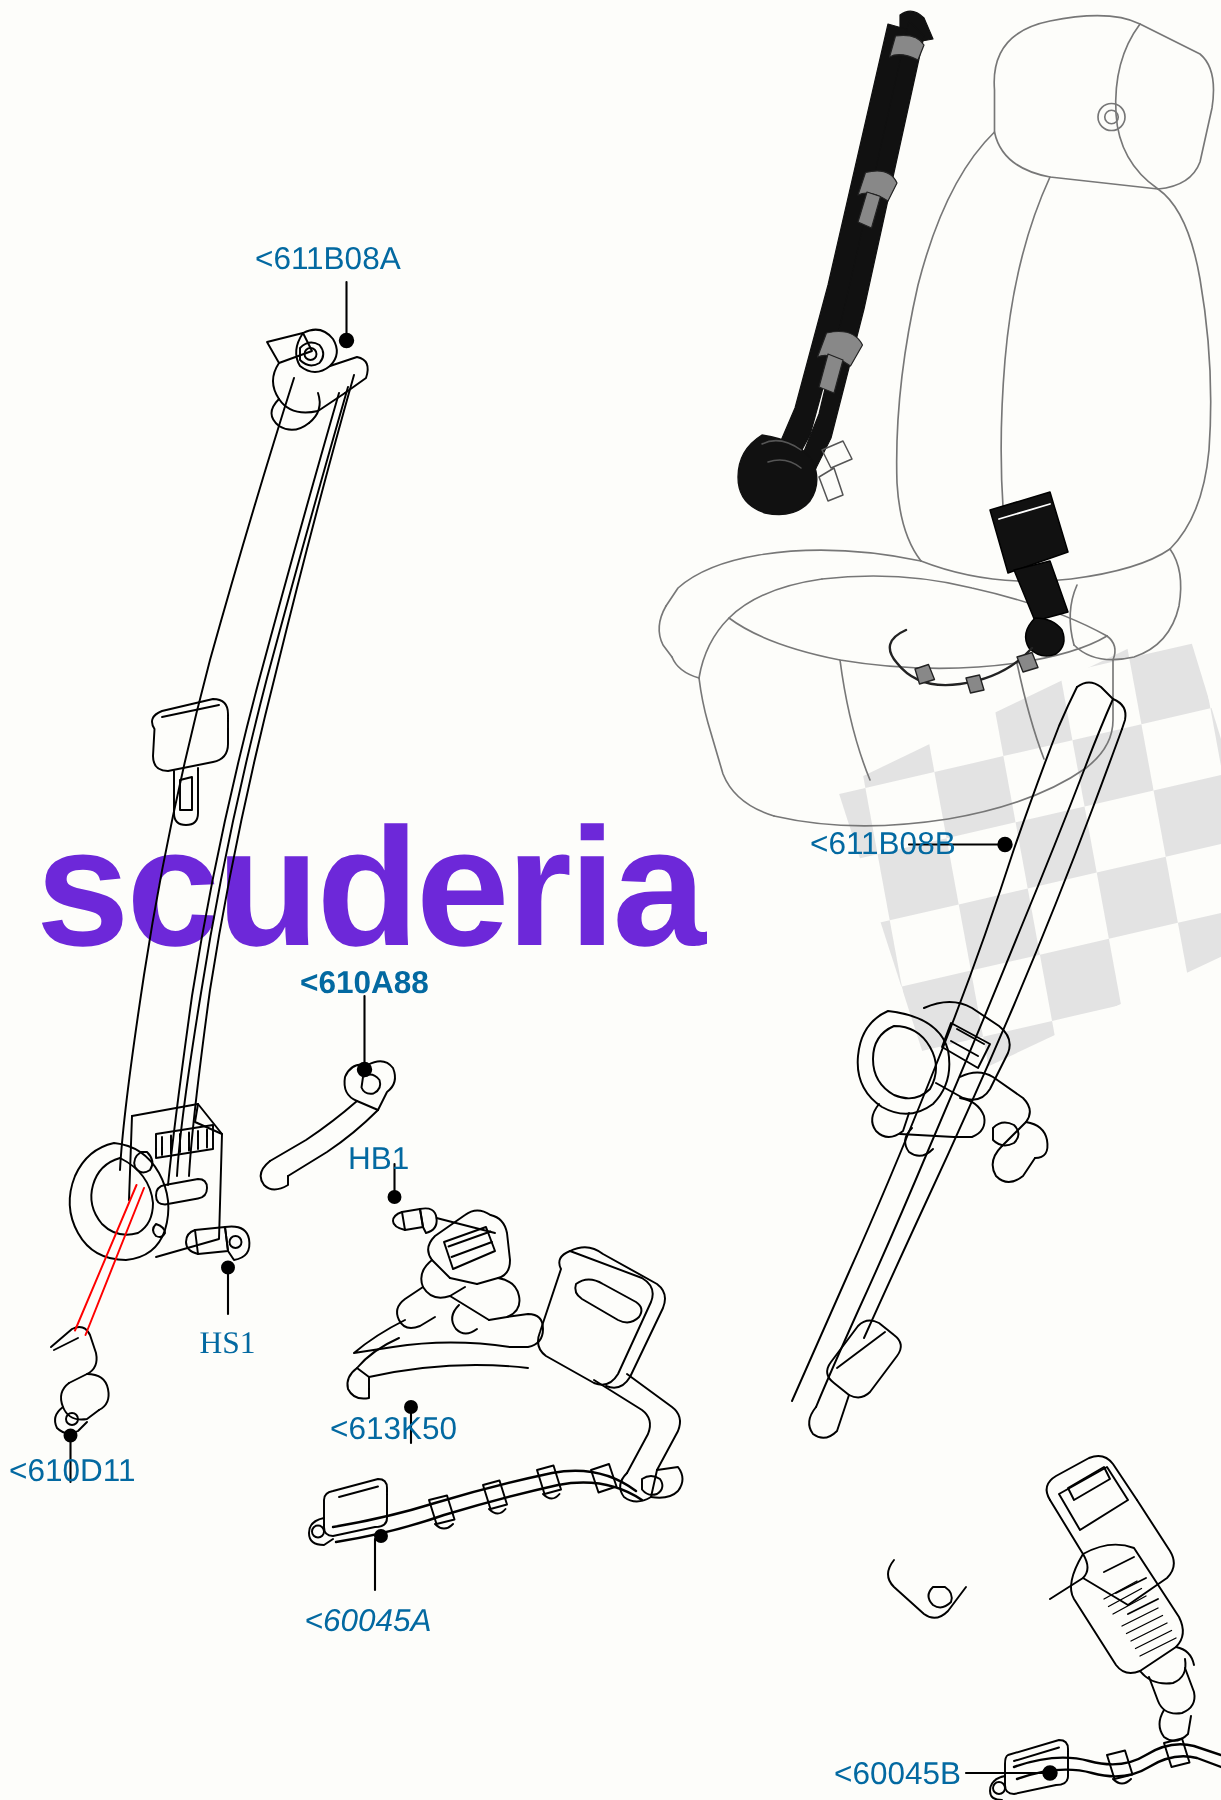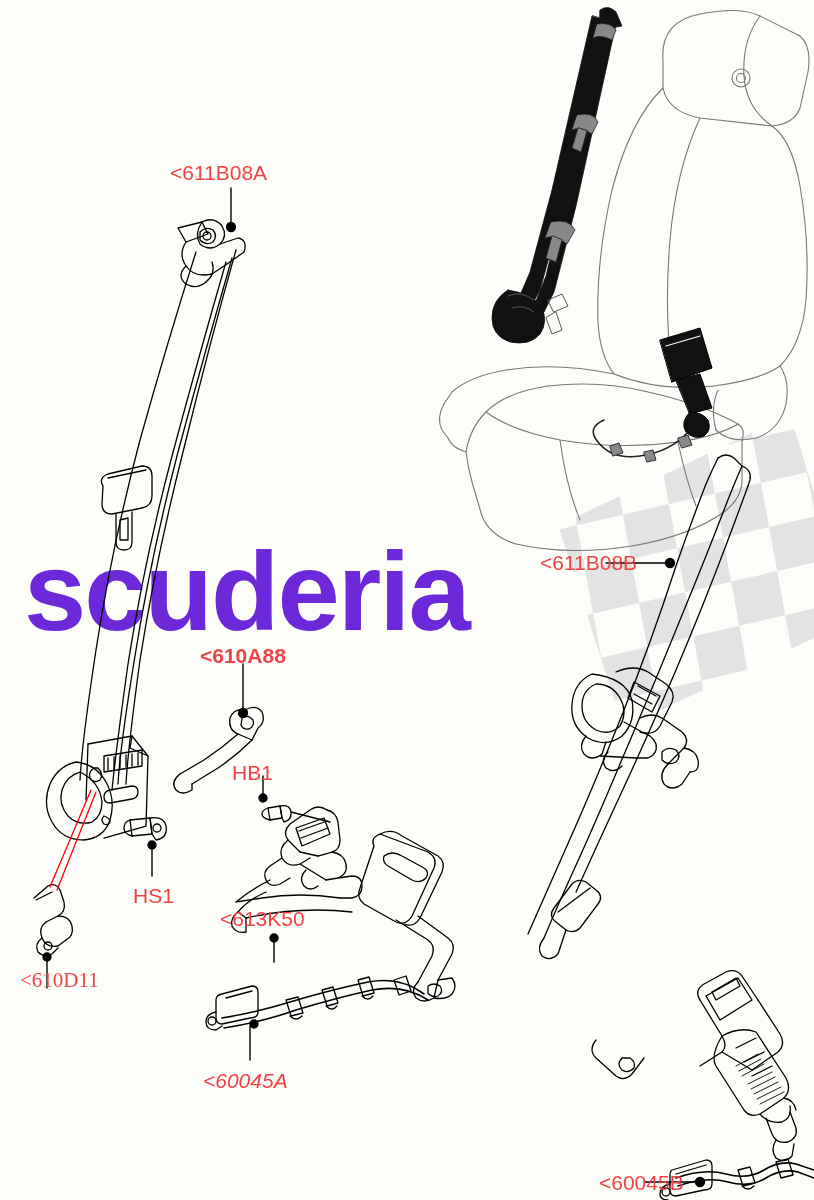--- a/index.html
+++ b/index.html
@@ -34,21 +34,21 @@
     color:#eeeeee;
     line-height:1;
     white-space:nowrap;
     user-select:none;
     pointer-events:none;
   }
   .lbl{
     position:absolute;
     font-family:"Liberation Sans", sans-serif;
     font-size:21px;
-    color:#ef4444;
+    color:#0369a1;
     white-space:nowrap;
     line-height:1;
   }
 </style>
 </head>
 <body>
 
 <div id="stage">
 
   <svg width="814" height="1200" viewBox="0 0 814 1200">
@@ -395,19 +395,19 @@
         <path d="M96 792 L57 890"></path>
       </g>
 
     </g>
   </svg>
 
   <div class="lbl" style="left:170px;top:162px;">&lt;611B08A</div>
   <div class="lbl" style="left:540px;top:552px;">&lt;611B08B</div>
   <div class="lbl" style="left:200px;top:645px;font-weight:bold;">&lt;610A88</div>
   <div class="lbl" style="left:232px;top:762px;">HB1</div>
-  <div class="lbl" style="left:133px;top:885px;">HS1</div>
-  <div class="lbl" style="left:20px;top:970px;font-family:Liberation Serif, serif;">&lt;610D11</div>
-  <div class="lbl" style="left:220px;top:908px;">&lt;613K50</div>
+  <div class="lbl" style="left:133px;top:885px;font-family:Liberation Serif, serif;">HS1</div>
+  <div class="lbl" style="left:6px;top:970px;">&lt;610D11</div>
+  <div class="lbl" style="left:220px;top:942px;">&lt;613K50</div>
   <div class="lbl" style="left:203px;top:1070px;font-style:italic;">&lt;60045A</div>
-  <div class="lbl" style="left:556px;top:1172px;margin-left:43px;">&lt;60045B</div>
+  <div class="lbl" style="left:556px;top:1172px;">&lt;60045B</div>
 
 </div>
 
 </body></html>

